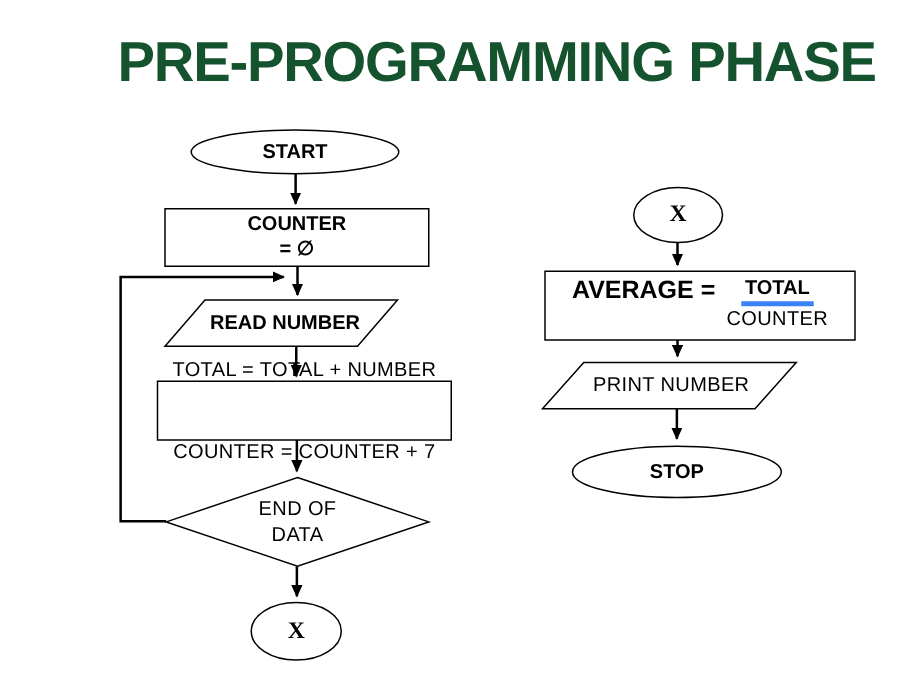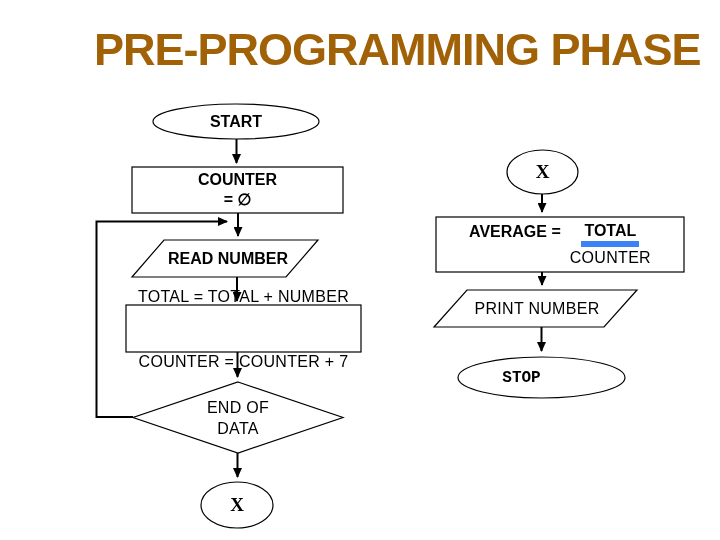--- a/index.html
+++ b/index.html
@@ -5,37 +5,37 @@
   html,body{margin:0;padding:0;}
   body{
     width:720px;height:540px;background:#ffffff;position:relative;overflow:hidden;
     font-family:"Liberation Sans", sans-serif;color:#000;
   }
   .stage{position:absolute;left:0;top:0;width:720px;height:540px;}
   svg.layer{position:absolute;left:0;top:0;}
   .title{
     position:absolute;left:94px;top:27px;width:560px;
     font-size:45px;font-weight:bold;letter-spacing:-1px;line-height:1;
-    color:#a16207;white-space:nowrap;
+    color:#14532d;white-space:nowrap;
   }
   .txt{
     position:absolute;display:flex;align-items:center;justify-content:center;
     flex-direction:column;text-align:center;color:#000000;line-height:20px;
   }
   .b{font-weight:bold;font-size:16px;}
   .thin{font-weight:normal;font-size:16px;letter-spacing:.3px;line-height:21px;}
   .xlbl{font-family:"Liberation Serif", serif;font-weight:bold;font-size:19px;}
   .avg-box{
     position:absolute;left:436px;top:217px;width:248px;height:55px;
     display:flex;flex-direction:row;align-items:flex-start;justify-content:center;
     padding-top:6px;box-sizing:border-box;gap:9px;
   }
-  .avg-lhs{font-weight:bold;font-size:16px;line-height:18px;}
+  .avg-lhs{font-weight:bold;font-size:20px;line-height:18px;}
   .frac{display:flex;flex-direction:column;align-items:center;}
-  .frac .num{font-weight:bold;font-size:16px;line-height:16px;border-bottom:6px solid #3b82f6;padding:0 3px 2px 3px;}
+  .frac .num{font-weight:bold;font-size:16px;line-height:16px;border-bottom:4px solid #3b82f6;padding:0 3px 2px 3px;}
   .frac .den{font-weight:normal;font-size:16px;line-height:16px;margin-top:3px;letter-spacing:.3px;}
 </style>
 </head>
 <body>
 
 <div class="stage">
 
   <svg class="layer" width="720" height="540" viewBox="0 0 720 540">
     <defs>
       <marker id="ah" markerUnits="userSpaceOnUse" markerWidth="10" markerHeight="9" refX="9" refY="4.5" orient="auto">
@@ -97,15 +97,15 @@
   <div class="avg-box">
     <span class="avg-lhs">AVERAGE =</span>
     <span class="frac">
       <span class="num">TOTAL</span>
       <span class="den">COUNTER</span>
     </span>
   </div>
 
   <div class="txt thin" style="left:437px;top:290px;width:200px;height:37px;">PRINT NUMBER</div>
 
-  <div class="txt b" style="left:438px;top:357px;width:167px;height:41px;font-family:Liberation Mono, monospace;">STOP</div>
+  <div class="txt b" style="left:458px;top:357px;width:167px;height:41px;">STOP</div>
 
 </div>
 
 </body></html>

